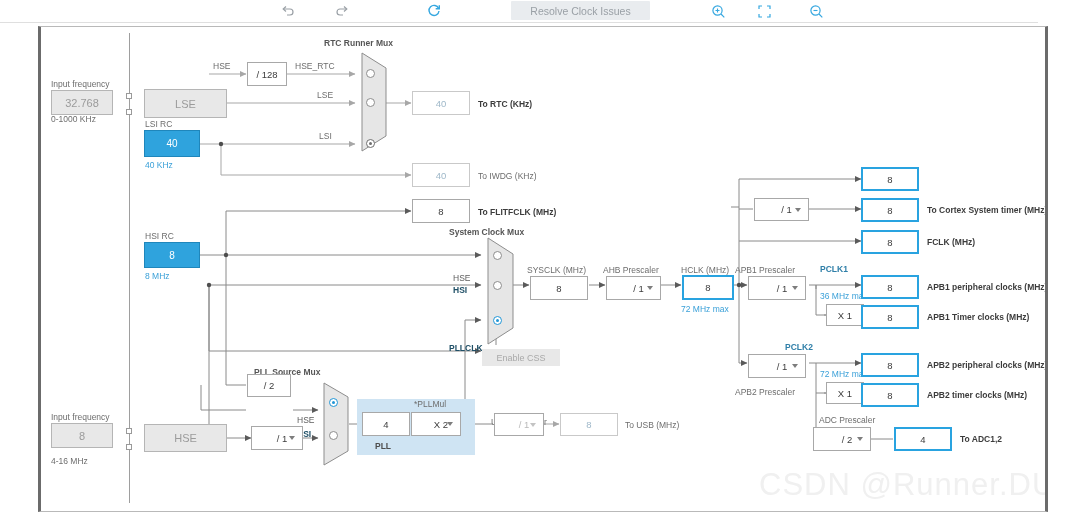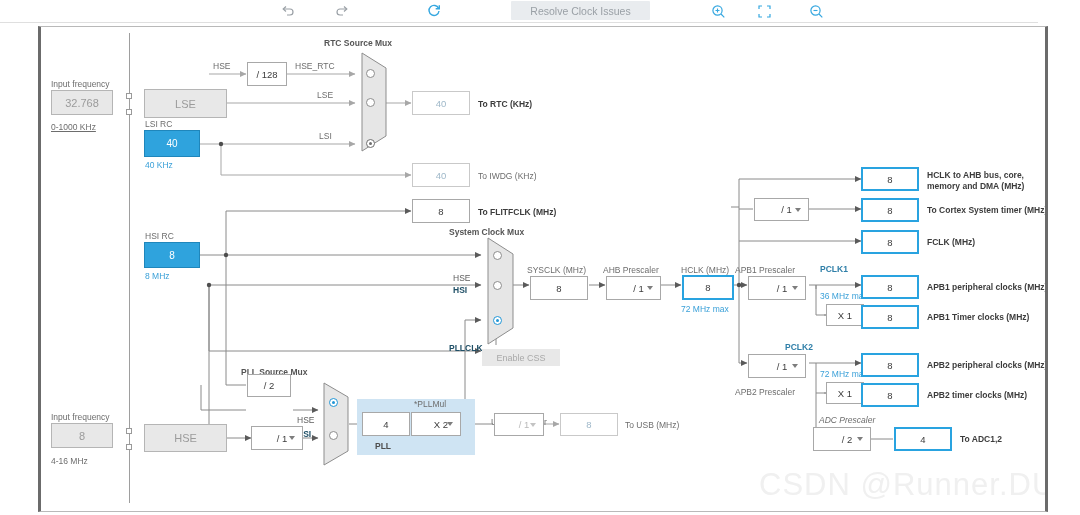--- a/index.html
+++ b/index.html
@@ -226,35 +226,35 @@
       <g stroke="#8a8a8a" stroke-width="1" fill="none">
         <path d="M790 288 L783 288"></path>
         <path d="M823 288 L820 288" marker-end="url(#ar)"></path>
         <path d="M828 366 L820 366" marker-end="url(#ar)"></path>
         <path d="M790 366 L783 366"></path>
       </g>
     </svg>
 
     <div class="lbl" style="left:10px;top:52px;">Input frequency</div>
     <div class="box grey" style="left:10px;top:63px;width:62px;height:25px;">32.768</div>
-    <div class="lbl" style="left:10px;top:95px;text-decoration:underline;">0-1000 KHz</div>
+    <div class="lbl" style="left:10px;top:87px;">0-1000 KHz</div>
     <div class="pin" style="left:85px;top:66px;"></div>
     <div class="pin" style="left:85px;top:82px;"></div>
     <div class="box grey" style="left:103px;top:62px;width:83px;height:29px;">LSE</div>
 
     <div class="lbl" style="left:104px;top:92px;">LSI RC</div>
     <div class="box osc" style="left:103px;top:103px;width:56px;height:27px;">40</div>
     <div class="lbl blue" style="left:104px;top:133px;">40 KHz</div>
 
     <div class="lbl" style="left:172px;top:34px;">HSE</div>
     <div class="box" style="left:206px;top:35px;width:40px;height:24px;">/ 128</div>
     <div class="lbl" style="left:254px;top:34px;">HSE_RTC</div>
     <div class="lbl" style="left:276px;top:63px;">LSE</div>
     <div class="lbl" style="left:278px;top:104px;">LSI</div>
-    <div class="lbl title" style="left:283px;top:11px;">RTC Source Mux</div>
+    <div class="lbl title" style="left:283px;top:11px;">RTC Runner Mux</div>
     <svg class="abs" style="left:320px;top:25px;" width="30" height="100">
       <polygon points="1,1 25,16 25,84 1,99" fill="#e6e6e6" stroke="#8d8d8d" stroke-width="1"></polygon>
     </svg>
     <div class="radio" style="left:325px;top:42px;"></div>
     <div class="radio" style="left:325px;top:71px;"></div>
     <div class="radio ongrey" style="left:325px;top:112px;"></div>
 
     <div class="box muted" style="left:371px;top:64px;width:58px;height:24px;">40</div>
     <div class="lbl dark" style="left:437px;top:72px;color:#3c3c3c;">To RTC (KHz)</div>
 
@@ -287,21 +287,20 @@
     <div class="box sel" style="left:565px;top:249px;width:55px;height:24px;">
       <span class="v">/ 1</span>
       <span class="car"></span>
     </div>
 
     <div class="lbl" style="left:640px;top:238px;">HCLK (MHz)</div>
     <div class="box hl" style="left:641px;top:248px;width:52px;height:25px;">8</div>
     <div class="lbl blue" style="left:640px;top:277px;">72 MHz max</div>
 
     <div class="box hl" style="left:820px;top:140px;width:58px;height:24px;">8</div>
-    <div class="lbl dark" style="left:886px;top:143px;white-space:normal;width:114px;line-height:11px;">HCLK to AHB bus, core, memory and DMA (MHz)</div>
 
     <div class="box sel" style="left:713px;top:171px;width:55px;height:23px;">
       <span class="v">/ 1</span>
       <span class="car"></span>
     </div>
     <div class="box hl" style="left:820px;top:171px;width:58px;height:24px;">8</div>
     <div class="lbl dark" style="left:886px;top:178px;">To Cortex System timer (MHz)</div>
 
     <div class="box hl" style="left:820px;top:203px;width:58px;height:24px;">8</div>
     <div class="lbl dark" style="left:886px;top:210px;">FCLK (MHz)</div>
@@ -325,29 +324,29 @@
       <span class="car"></span>
     </div>
     <div class="lbl dark" style="left:744px;top:315px;color:#2f7fa8;">PCLK2</div>
     <div class="lbl blue" style="left:779px;top:342px;">72 MHz max</div>
     <div class="box" style="left:785px;top:355px;width:38px;height:22px;">X 1</div>
     <div class="box hl" style="left:820px;top:326px;width:58px;height:24px;">8</div>
     <div class="lbl dark" style="left:886px;top:333px;">APB2 peripheral clocks (MHz)</div>
     <div class="box hl" style="left:820px;top:356px;width:58px;height:24px;">8</div>
     <div class="lbl dark" style="left:886px;top:363px;">APB2 timer clocks (MHz)</div>
 
-    <div class="lbl" style="left:778px;top:388px;font-style:italic;">ADC Prescaler</div>
+    <div class="lbl" style="left:778px;top:388px;">ADC Prescaler</div>
     <div class="box sel" style="left:772px;top:400px;width:58px;height:24px;">
       <span class="v">/ 2</span>
       <span class="car"></span>
     </div>
     <div class="box hl" style="left:853px;top:400px;width:58px;height:24px;">4</div>
     <div class="lbl dark" style="left:919px;top:407px;">To ADC1,2</div>
 
-    <div class="lbl title" style="left:200px;top:340px;">PLL Source Mux</div>
+    <div class="lbl title" style="left:213px;top:340px;">PLL Source Mux</div>
     <div class="box" style="left:206px;top:347px;width:44px;height:23px;">/ 2</div>
     <div class="lbl sig b" style="left:256px;top:360px;">HSI</div>
     <div class="box sel" style="left:210px;top:399px;width:52px;height:24px;">
       <span class="v">/ 1</span>
       <span class="car"></span>
     </div>
     <div class="lbl sig" style="left:256px;top:388px;">HSE</div>
     <svg class="abs" style="left:282px;top:355px;" width="30" height="84">
       <polygon points="1,1 25,15 25,69 1,83" fill="#e6e6e6" stroke="#8d8d8d" stroke-width="1"></polygon>
     </svg>

